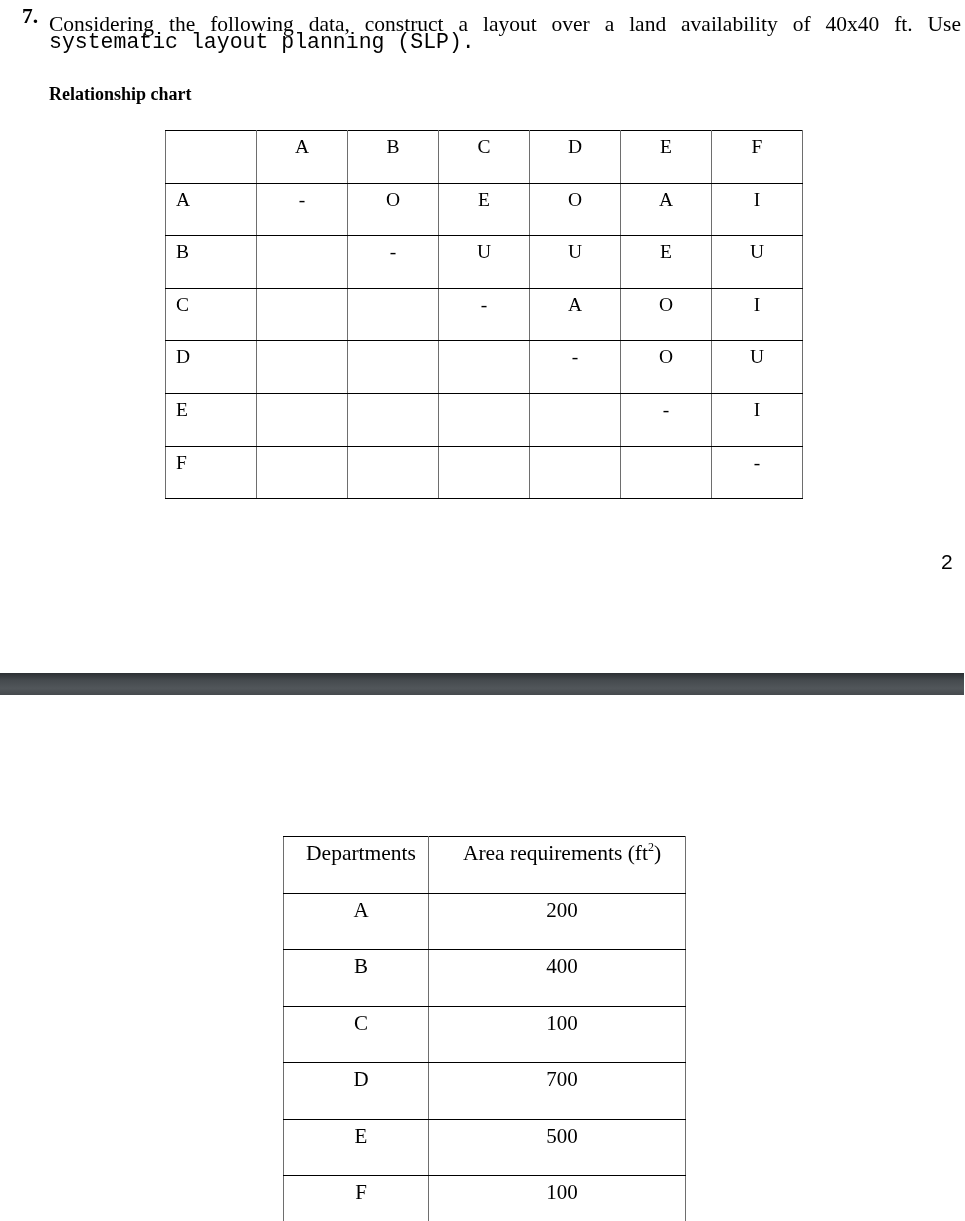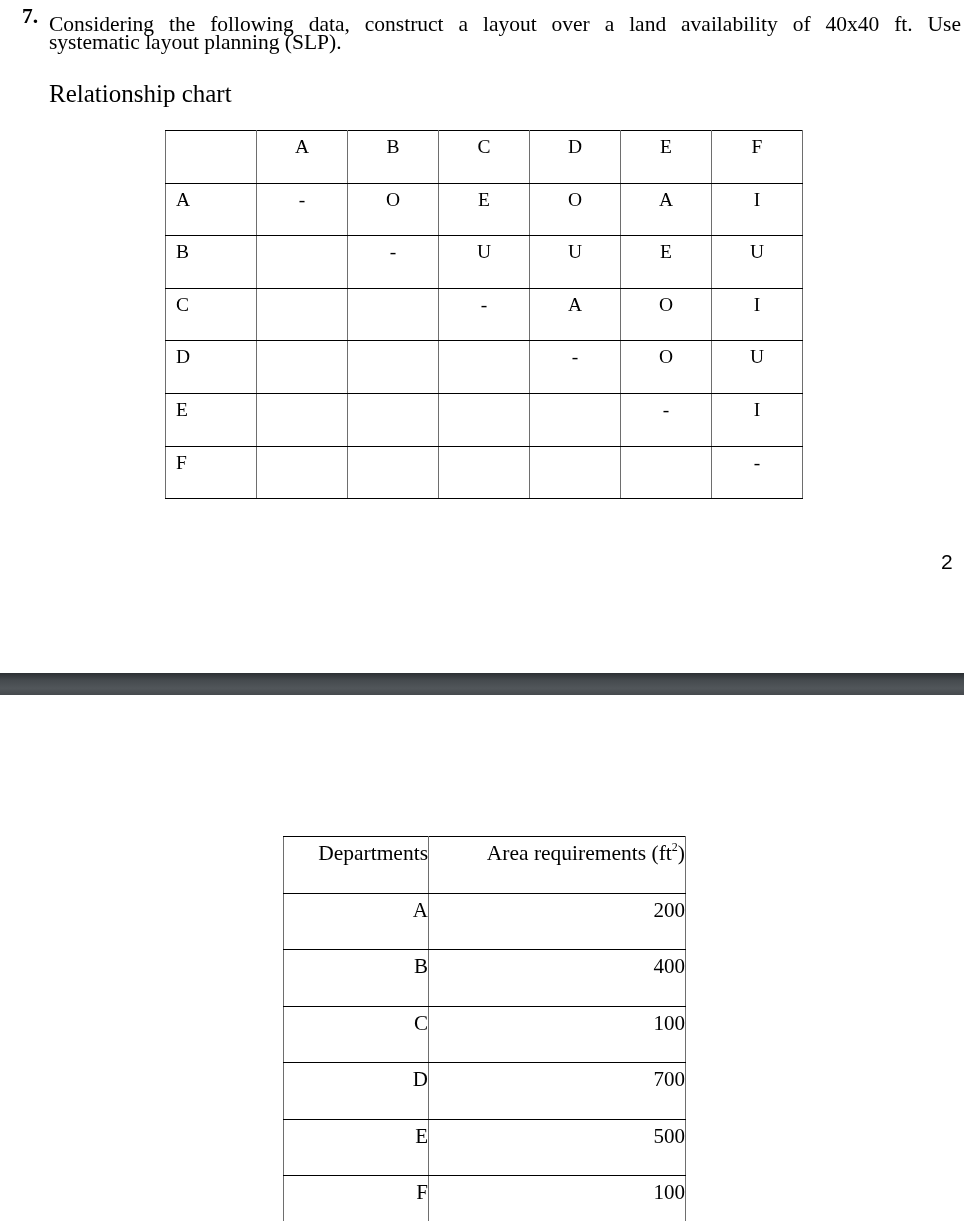--- a/index.html
+++ b/index.html
@@ -6,24 +6,24 @@
     body {
       width: 965px; height: 1221px; position: relative; overflow: hidden;
       font-family: "Liberation Serif", "DejaVu Serif", serif; color: #000;
     }
     .question {
       position: absolute; left: 22px; top: 3px; width: 940px;
       font-size: 21.5px; line-height: 26px;
     }
     .q-num { position: absolute; left: 0; top: 0; font-weight: bold; }
     .q-text { position: absolute; left: 27px; top: 8px; width: 912px; text-align: justify; text-align-last: justify; }
-    .q-text2 { position: absolute; left: 27px; top: 26px; }
+    .q-text2 { position: absolute; left: 27px; top: 26px; font-family: Liberation Mono, monospace; }
     .caption {
       position: absolute; left: 49px; top: 81px;
-      font-size: 25px; line-height: 26px;
+      font-size: 18px; line-height: 26px; font-weight: bold;
     }
     table { border-collapse: collapse; position: absolute; table-layout: fixed; }
     td {
       border-top: 1.5px solid #000; border-bottom: 1.5px solid #000;
       border-left: 1.5px solid #6e6e6e; border-right: 1.5px solid #6e6e6e;
       vertical-align: top; font-size: 19.5px; padding: 0; box-sizing: border-box;
     }
     #rel-table { left: 165px; top: 130px; width: 638px; }
     #rel-table td { height: 52.6px; }
     #rel-table td.hdr { text-align: center; padding-top: 5px; }
@@ -31,21 +31,21 @@
     #rel-table td.cell { text-align: center; padding-top: 5px; }
     .page-num {
       position: absolute; left: 941px; top: 550px; font-size: 21px;
       font-family: "Liberation Sans", "DejaVu Sans", sans-serif;
     }
     .page-sep {
       position: absolute; left: 0; top: 673px; width: 964px; height: 22px;
       background: linear-gradient(to bottom, #2b2f33 0%, #464b4f 35%, #51565a 70%, #45494d 100%);
     }
     #area-table { left: 283px; top: 836px; width: 403px; }
-    #area-table td { height: 56.5px; padding-left: 10px; padding-top: 4px; text-align: right; font-size: 21px; }
+    #area-table td { height: 56.5px; padding-left: 10px; padding-top: 4px; text-align: center; font-size: 21px; }
     #area-table tr:first-child td { font-size: 21.5px; padding-left: 10px; }
     #area-table td.col1 { width: 145px; }
     #area-table tr.last td { border-bottom: none; }
     sup { font-size: 12px; vertical-align: 9px; line-height: 0; }
   </style>
 </head>
 <body>
 
 <div class="question">
   <span class="q-num">7.</span>

